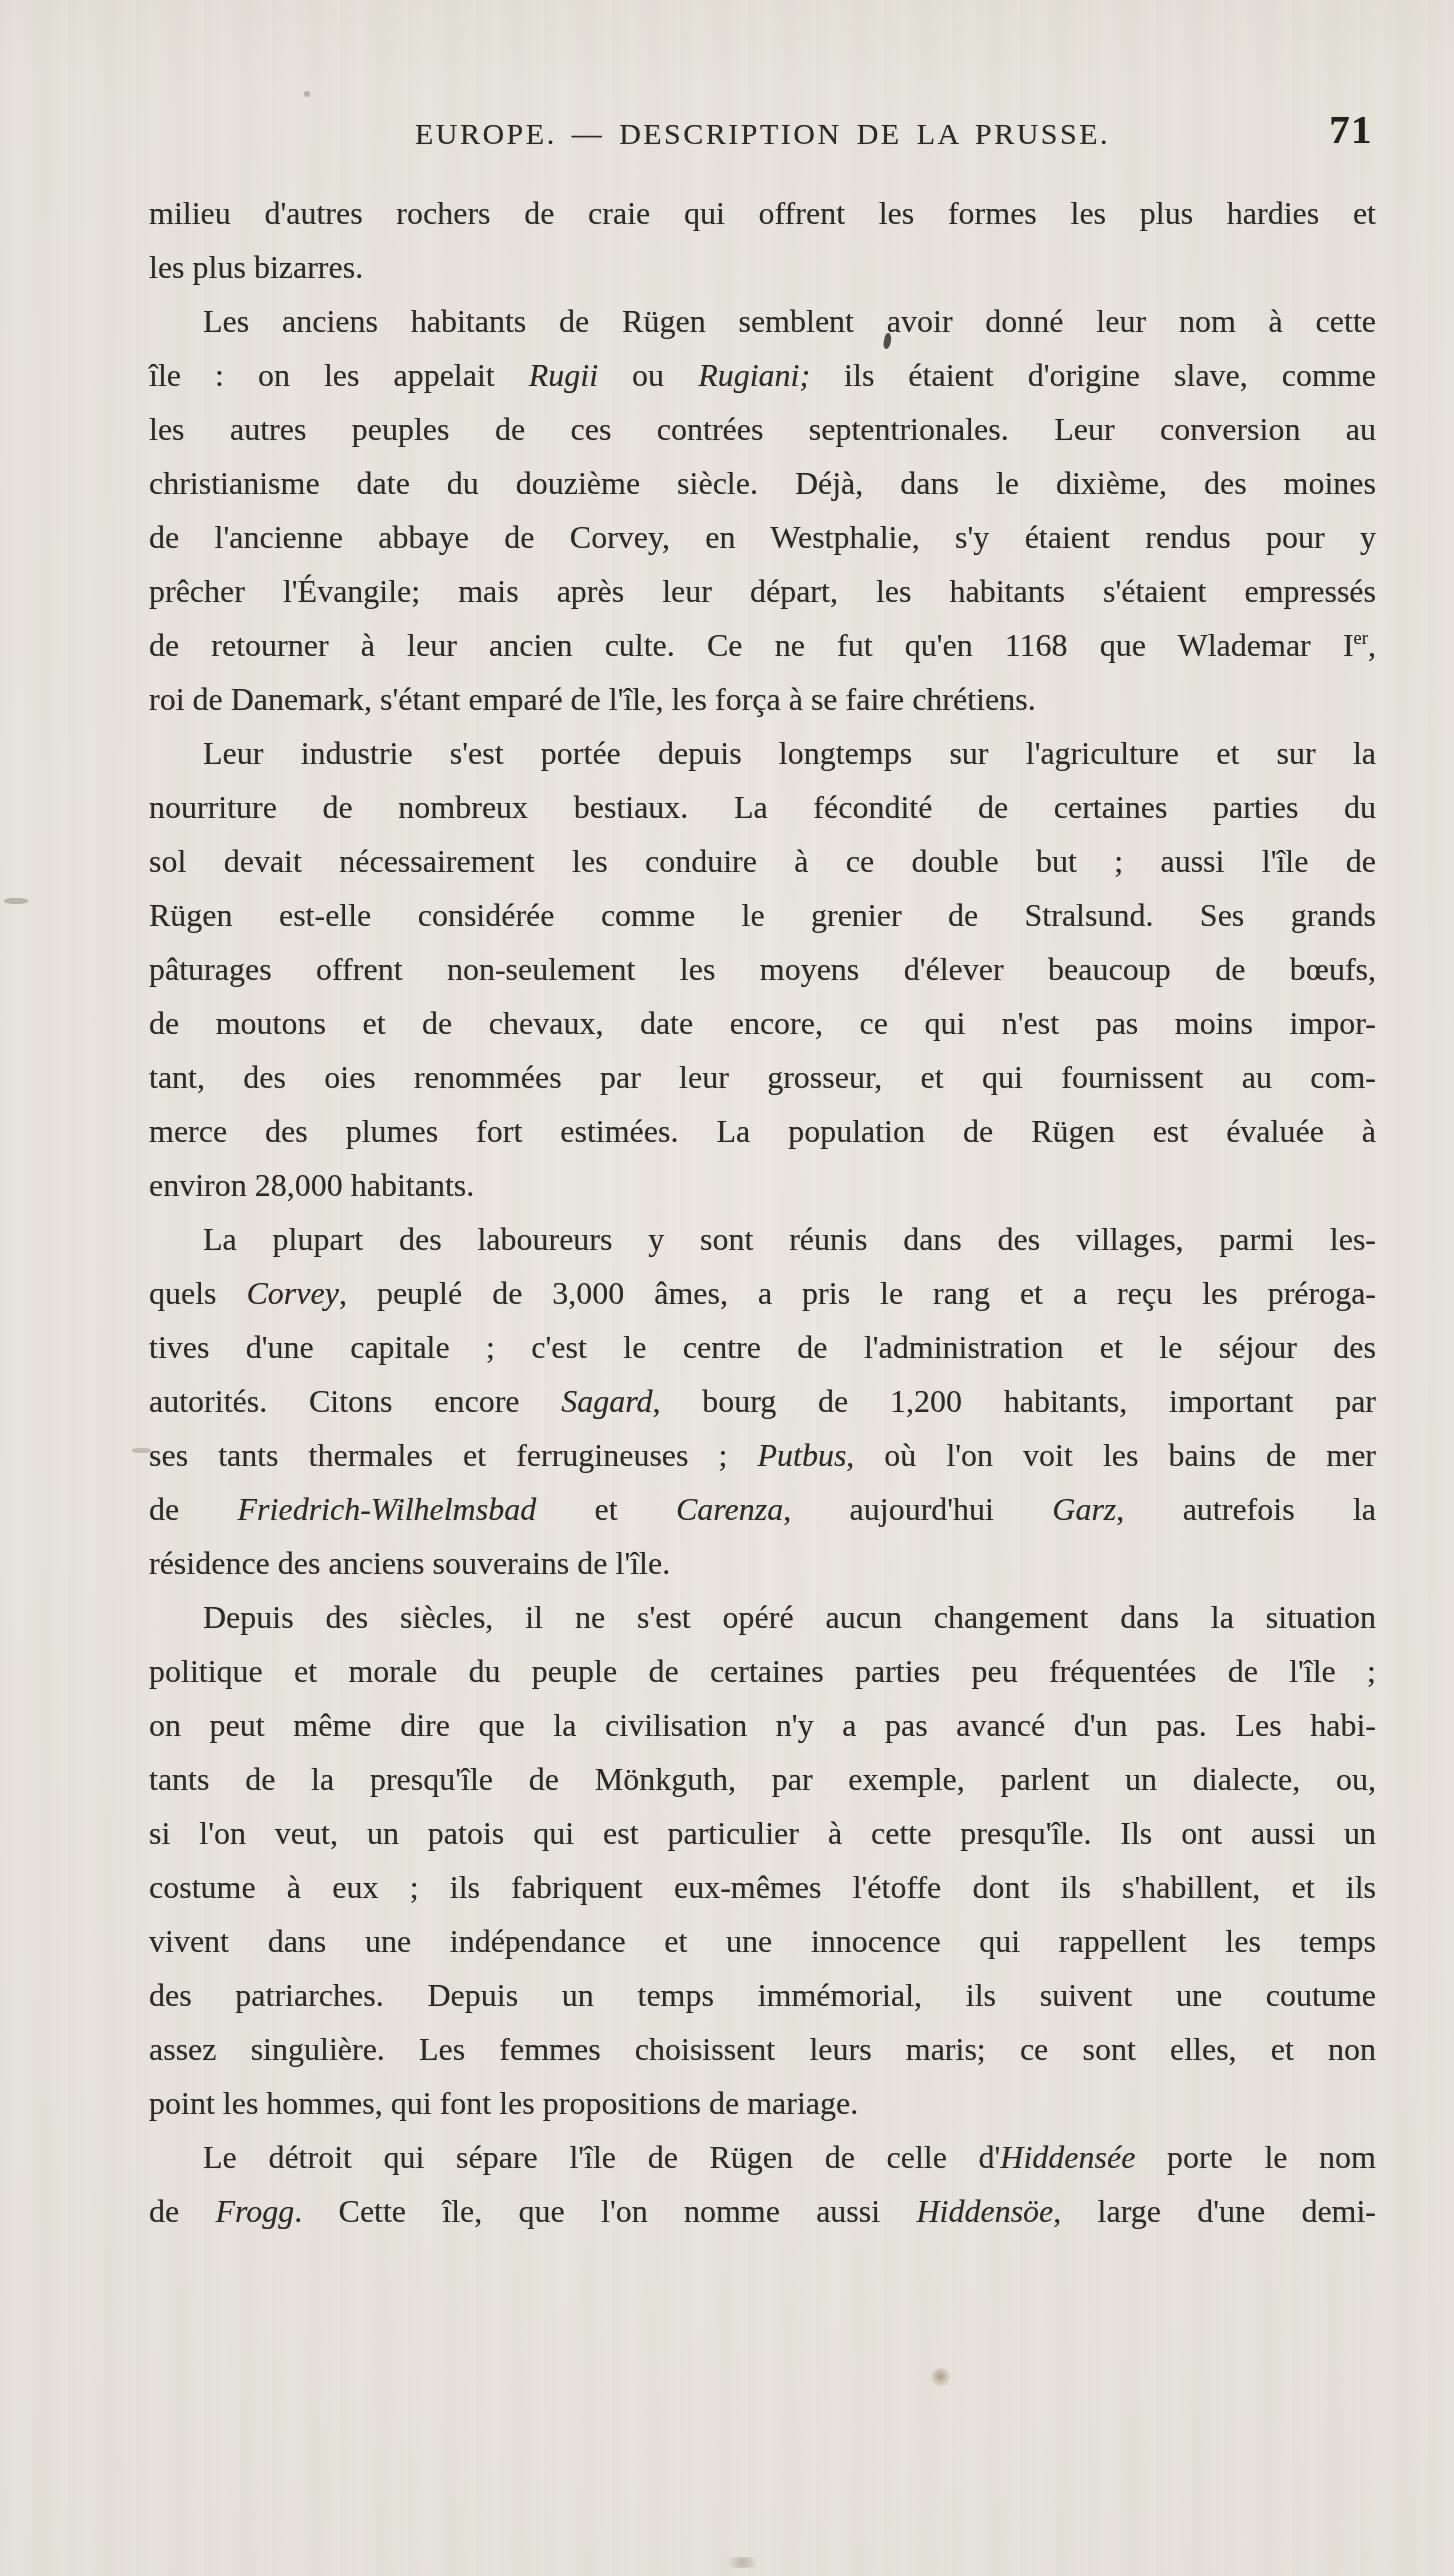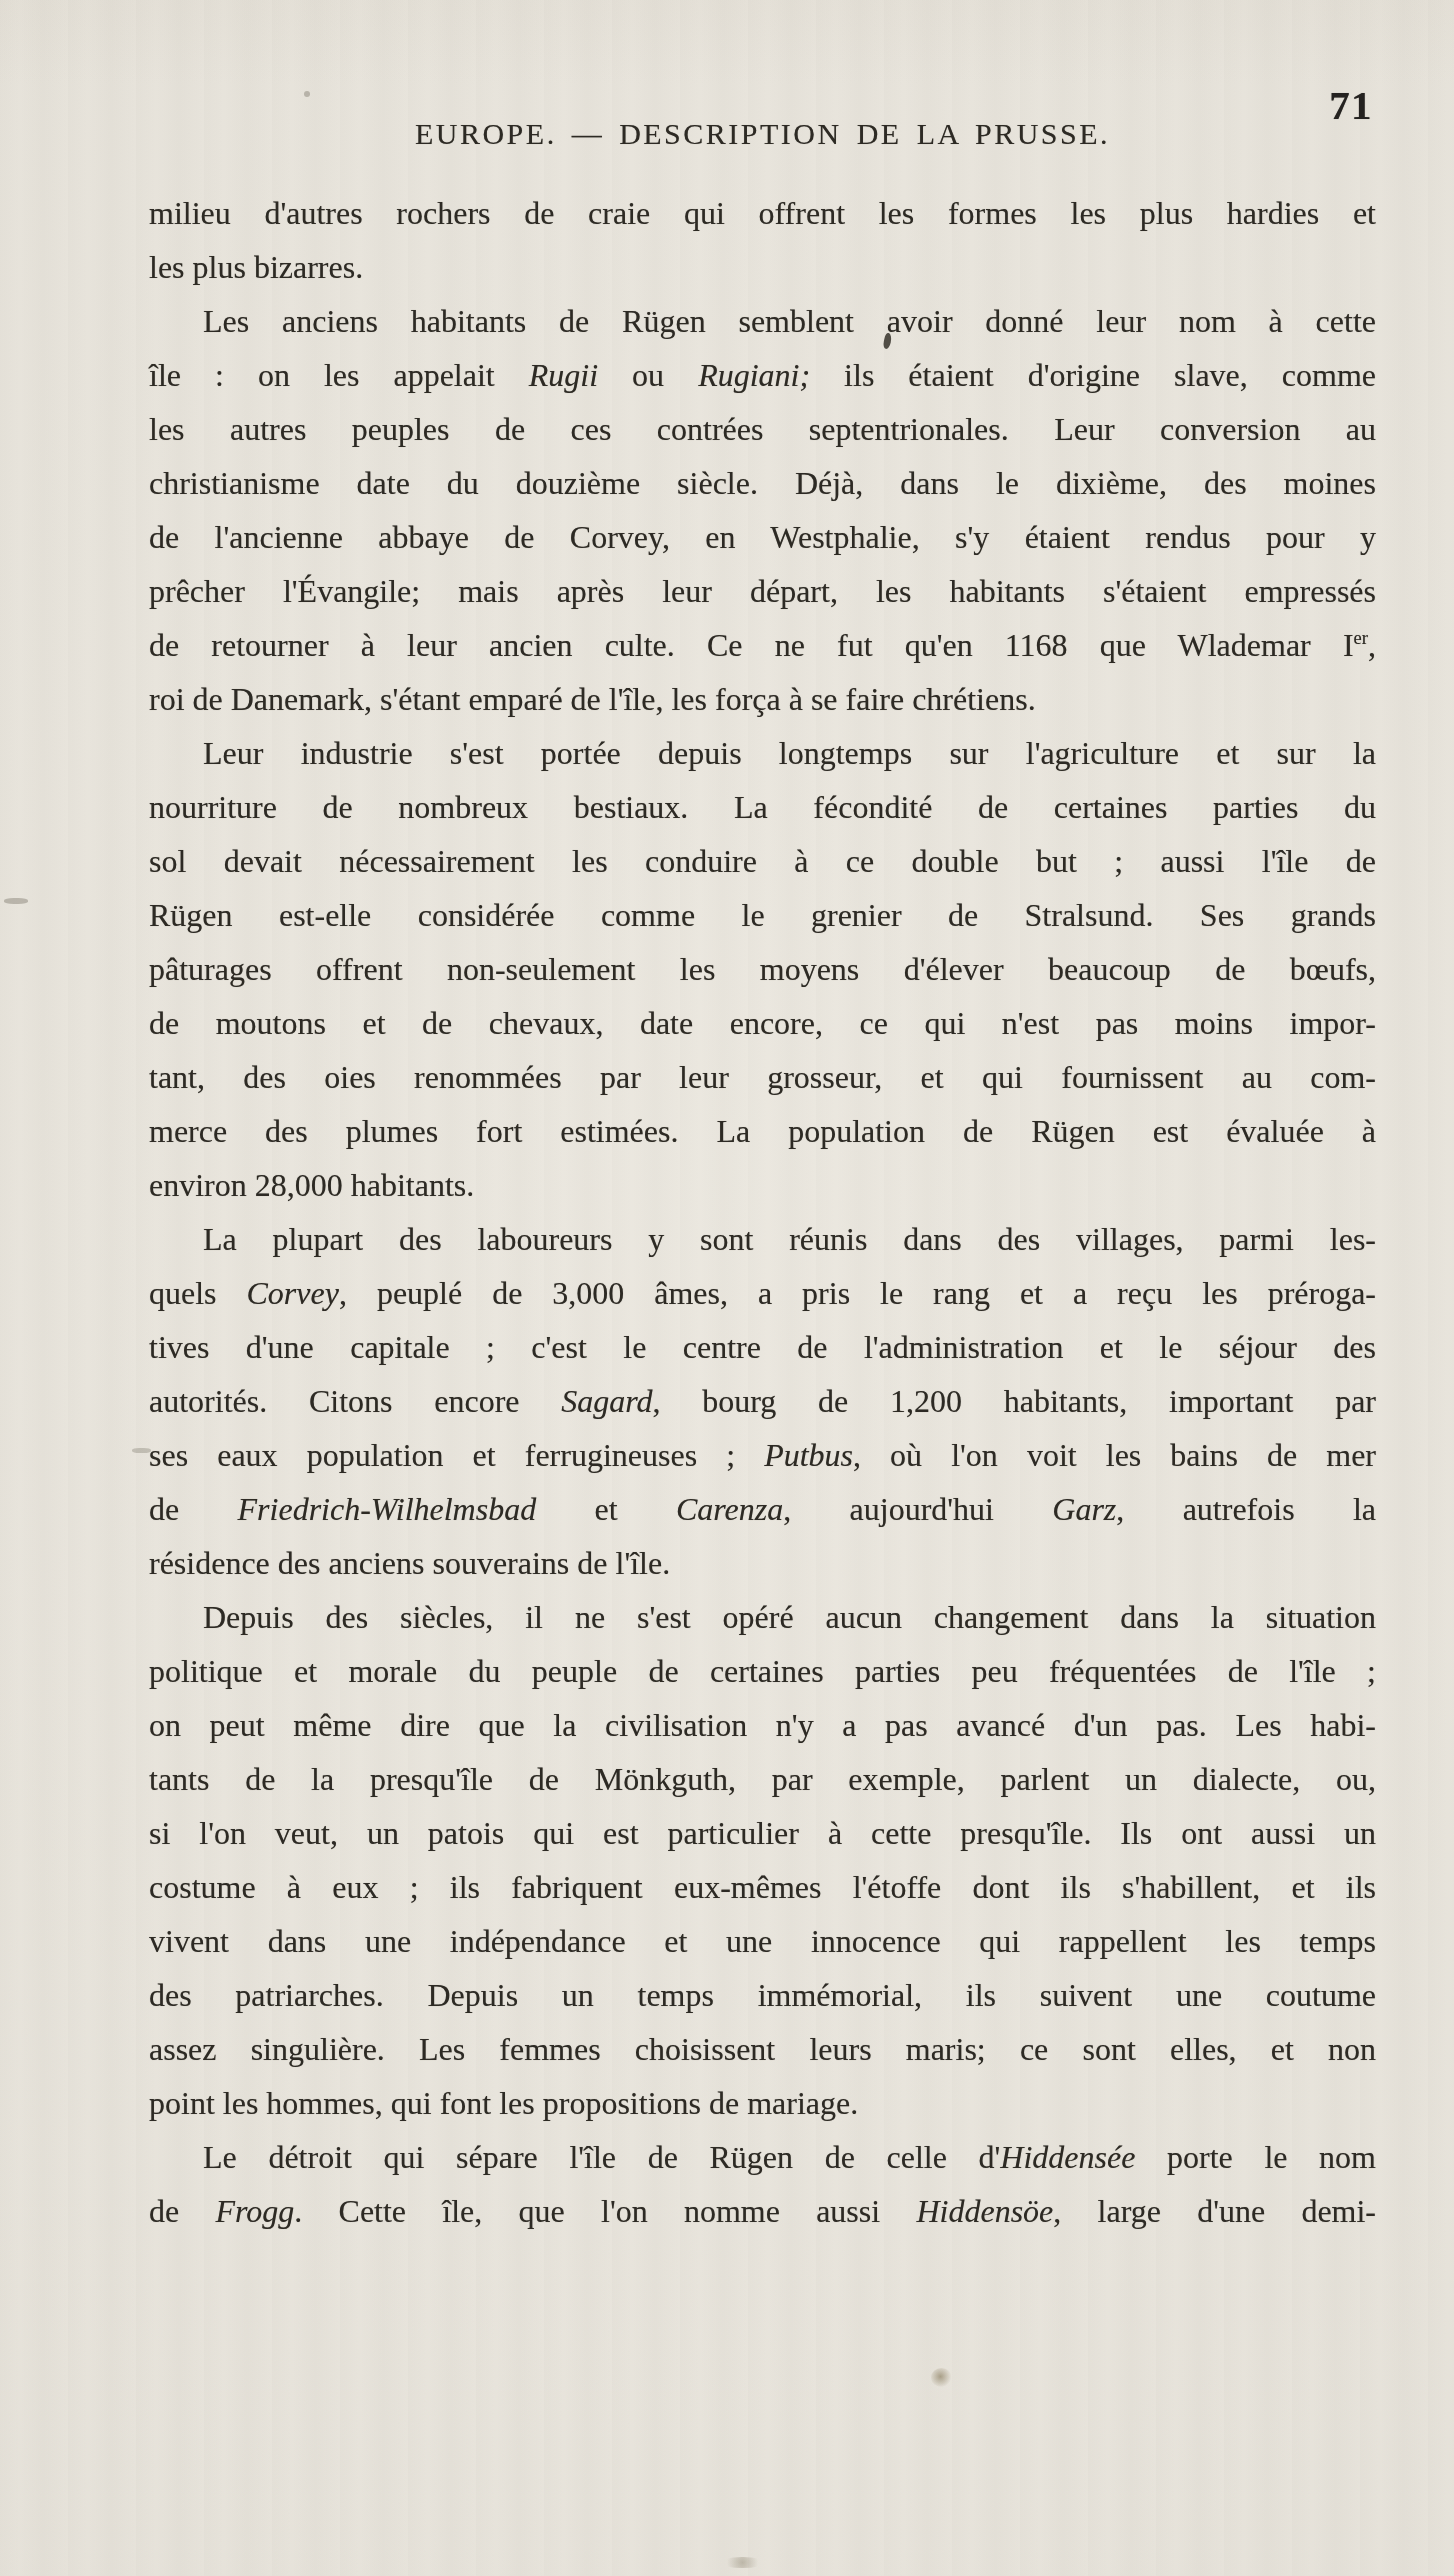--- a/index.html
+++ b/index.html
@@ -29,21 +29,21 @@
     text-align:center;
     font-size:30px;
     letter-spacing:2.5px;
     word-spacing:5px;
     line-height:43px;
     color:var(--ink);
     text-shadow:0 0 0.7px rgba(45,42,36,0.45);
   }
   .page-num{
     position:absolute;
-    top:84px;right:82px;
+    top:108px;right:82px;
     font-size:41px;
     font-weight:700;
     letter-spacing:1.4px;
     line-height:43px;
     color:#242220;
     text-shadow:0 0 0.7px rgba(45,42,36,0.5);
   }
   .text-block{
     position:absolute;
     left:149px;top:186px;width:1227px;
@@ -103,21 +103,21 @@
       <div class="line"><span>Rügen est-elle considérée comme le grenier de Stralsund. Ses grands</span></div>
       <div class="line"><span>pâturages offrent non-seulement les moyens d'élever beaucoup de bœufs,</span></div>
       <div class="line"><span>de moutons et de chevaux, date encore, ce qui n'est pas moins impor-</span></div>
       <div class="line"><span>tant, des oies renommées par leur grosseur, et qui fournissent au com-</span></div>
       <div class="line"><span>merce des plumes fort estimées. La population de Rügen est évaluée à</span></div>
       <div class="line rag"><span>environ 28,000 habitants.</span></div>
       <div class="line ind"><span>La plupart des laboureurs y sont réunis dans des villages, parmi les-</span></div>
       <div class="line"><span>quels </span><i>Corvey</i><span>, peuplé de 3,000 âmes, a pris le rang et a reçu les préroga-</span></div>
       <div class="line"><span>tives d'une capitale ; c'est le centre de l'administration et le séjour des</span></div>
       <div class="line"><span>autorités. Citons encore </span><i>Sagard</i><span>, bourg de 1,200 habitants, important par</span></div>
-      <div class="line"><span>ses eaux population et ferrugineuses ; </span><i>Putbus</i><span>, où l'on voit les bains de mer</span></div>
+      <div class="line"><span>ses tants thermales et ferrugineuses ; </span><i>Putbus</i><span>, où l'on voit les bains de mer</span></div>
       <div class="line"><span>de </span><i>Friedrich-Wilhelmsbad</i><span> et </span><i>Carenza</i><span>, aujourd'hui </span><i>Garz</i><span>, autrefois la</span></div>
       <div class="line rag"><span>résidence des anciens souverains de l'île.</span></div>
       <div class="line ind"><span>Depuis des siècles, il ne s'est opéré aucun changement dans la situation</span></div>
       <div class="line"><span>politique et morale du peuple de certaines parties peu fréquentées de l'île ;</span></div>
       <div class="line"><span>on peut même dire que la civilisation n'y a pas avancé d'un pas. Les habi-</span></div>
       <div class="line"><span>tants de la presqu'île de Mönkguth, par exemple, parlent un dialecte, ou,</span></div>
       <div class="line"><span>si l'on veut, un patois qui est particulier à cette presqu'île. Ils ont aussi un</span></div>
       <div class="line"><span>costume à eux ; ils fabriquent eux-mêmes l'étoffe dont ils s'habillent, et ils</span></div>
       <div class="line"><span>vivent dans une indépendance et une innocence qui rappellent les temps</span></div>
       <div class="line"><span>des patriarches. Depuis un temps immémorial, ils suivent une coutume</span></div>

